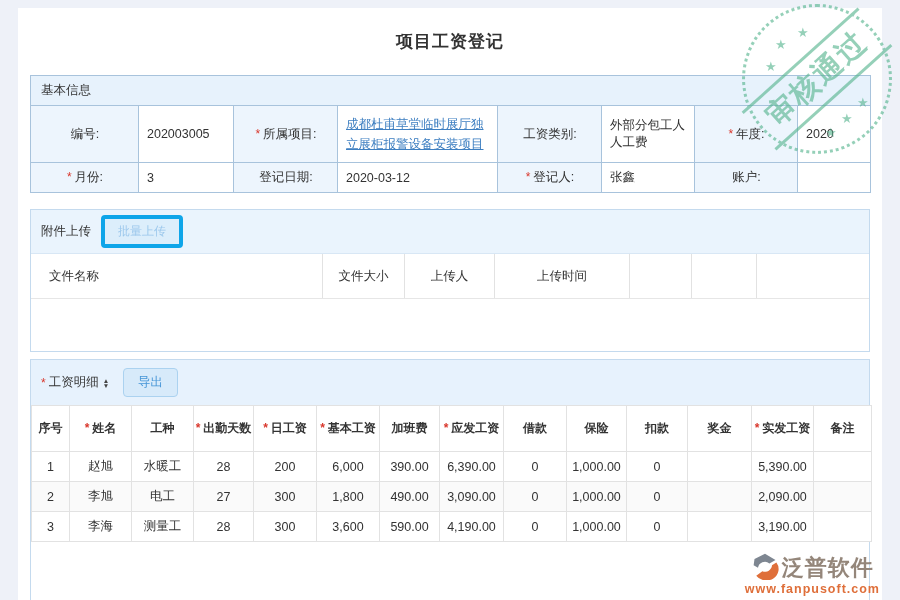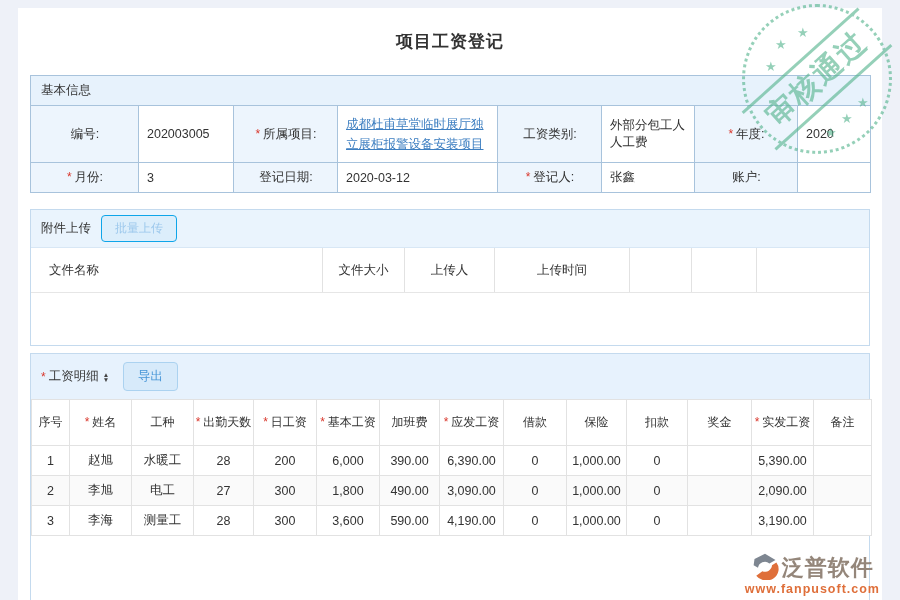--- a/index.html
+++ b/index.html
@@ -24,33 +24,33 @@
   table.binfo tr.r2 td{height:21px;}
   .req{color:#d9372c;margin-right:3px;font-size:12px;}
   a.plink{color:#3e7fc1;text-decoration:underline;line-height:1.6;}
 
   
   .box{border:1px solid #c4daee;background:#fff;}
   .att-box{margin-top:16px;}
   .box-head{background:#eaf4fd;padding:5px 10px;display:flex;align-items:center;
     font-size:12.5px;border-bottom:1px solid #d8e7f5;min-height:20px;}
   .btn{border-radius:4px;font-size:12px;cursor:pointer;font-family:inherit;}
-  .btn-batch{margin-left:10px;background:#dceefb;color:#9cc8ec;border:1px solid #0ea5e9;padding:4px 13px;font-family:Liberation Serif, serif;}
+  .btn-batch{margin-left:10px;background:#dceefb;color:#9cc8ec;border:4px solid #0ea5e9;padding:4px 13px;font-family:Liberation Serif, serif;}
   .btn-export{margin-left:14px;background:#d7eafa;color:#4796d7;border:1px solid #abd2f0;padding:5px 14px;font-size:12.5px;}
   .att-cols{display:flex;height:44px;border-bottom:1px solid #e6e6e6;font-size:12.5px;}
   .att-col{display:flex;align-items:center;justify-content:center;border-left:1px solid #e2e2e2;box-sizing:border-box;}
   .att-col:first-child{border-left:none;justify-content:flex-start;padding-left:18px;}
   .att-body{height:52px;background:#fff;}
 
   
   .sal-box{margin-top:7px;height:260px;}
   .sal-head{background:#e7f2fd;padding:8px 10px;display:flex;align-items:center;font-size:12.5px;}
   .spinner{display:inline-flex;flex-direction:column;margin-left:4px;line-height:5px;font-size:6.5px;color:#444;cursor:pointer;}
   table.detail{width:100%;border-collapse:collapse;table-layout:fixed;background:#fff;}
-  table.detail th{border:1px solid #e2e2e2;font-weight:normal;font-size:12px;padding:3px 1px;height:39px;line-height:1.35;background:#fff;}
+  table.detail th{border:1px solid #e2e2e2;font-weight:bold;font-size:12px;padding:3px 1px;height:39px;line-height:1.35;background:#fff;}
   table.detail td{border:1px solid #e2e2e2;font-size:12.5px;text-align:center;height:29px;padding:0 2px;
     overflow:hidden;white-space:nowrap;}
   table.detail tbody tr:nth-child(even) td{background:#fafafa;}
   .detail-filler{background:#fff;height:80px;}
 
   
   .stamp{position:absolute;left:742px;top:4px;width:150px;height:150px;opacity:.62;z-index:5;pointer-events:none;}
   .stamp-circle{width:144px;height:144px;border:3px dotted #55b48e;border-radius:50%;position:relative;color:#55b48e;}
   .stamp-rot{position:absolute;left:0;top:0;width:144px;height:144px;transform:rotate(-42deg);}
   .stamp-band{position:absolute;left:-6px;right:-6px;top:50%;transform:translateY(-50%);

